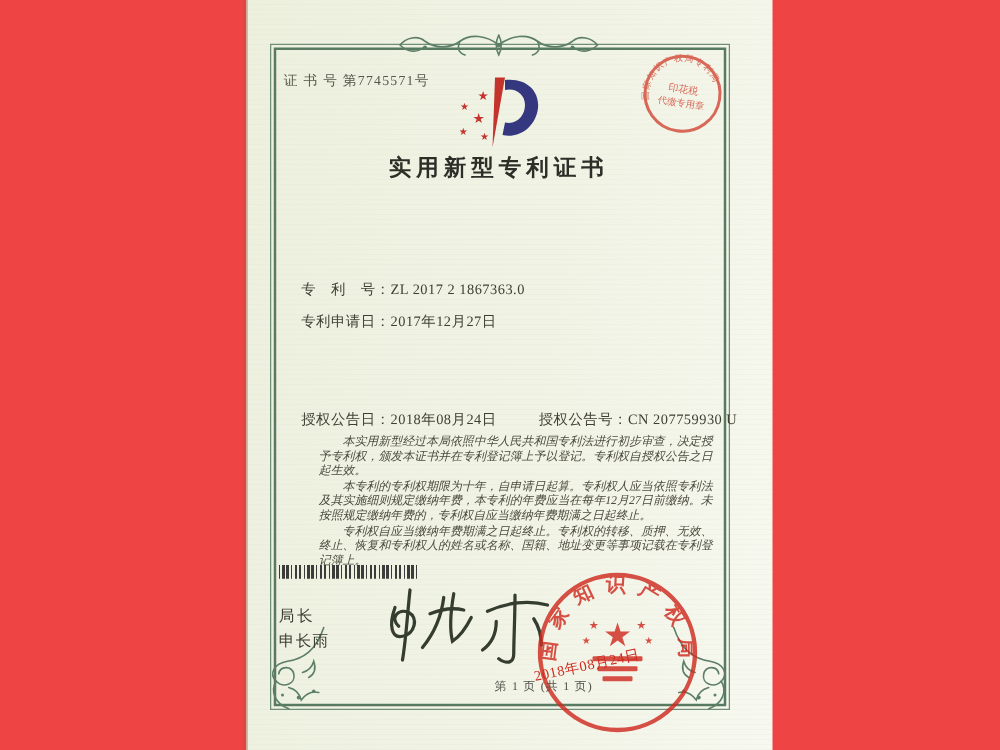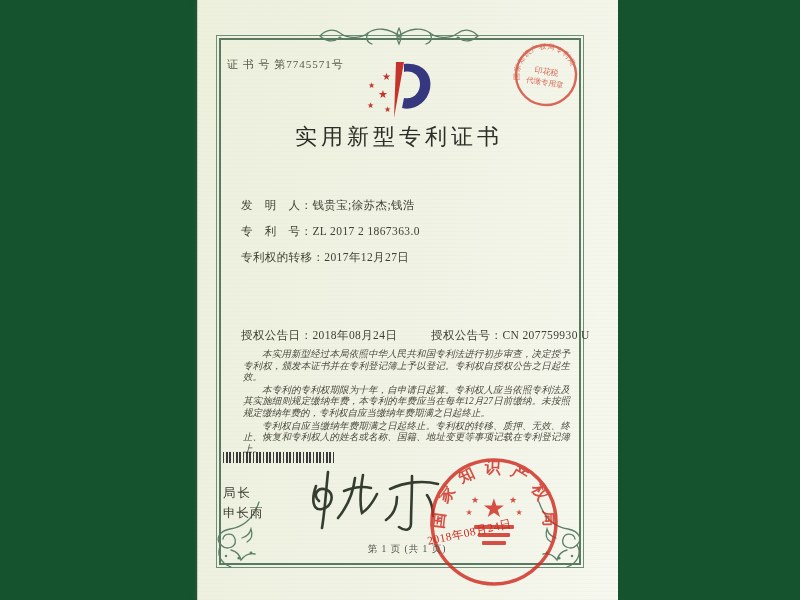--- a/index.html
+++ b/index.html
@@ -1,46 +1,46 @@
 <!DOCTYPE html>
 <html><head>
 <meta charset="utf-8">
 <style>
   html,body{margin:0;padding:0;background:#ffffff;}
-  .page{position:relative;width:800px;height:600px;background:#14532d;overflow:hidden;
+  .page{position:relative;width:800px;height:600px;background:#ef4444;overflow:hidden;
         font-family:"Liberation Serif","DejaVu Serif",serif;}
   .paper{position:absolute;left:197px;top:0;width:420px;height:600px;
          background:
            repeating-linear-gradient(0deg, rgba(140,165,130,.045) 0 1px, transparent 1px 4px),
            linear-gradient(100deg,#edf0dd 0%,#f1f3e5 55%,#f7f8ef 100%);
          border-left:1px solid #c9ccb8;
          box-shadow:-2px 0 4px rgba(90,95,80,.25);}
   .frame{position:absolute;left:18px;top:35px;width:366px;height:531px;border:1px solid #6f8d77;}
   .frame-inner{position:absolute;inset:2px;border:2px solid #577a60;}
   .cert-no{position:absolute;left:29px;top:57px;font-size:11px;letter-spacing:1px;color:#56564a;}
   .logo{position:absolute;left:162px;top:60px;width:80px;height:62px;}
   .title{position:absolute;left:18px;top:122px;width:366px;text-align:center;
-         font-size:22px;font-weight:normal;letter-spacing:4px;color:#2e2e28;}
+         font-size:18px;font-weight:bold;letter-spacing:4px;color:#2e2e28;}
   .row{position:absolute;left:43px;width:330px;font-size:11.5px;color:#3f3f33;
        letter-spacing:.4px;white-space:nowrap;}
   .row .lab{color:#3f3f33;}
   .row .val{color:#3f3f33;}
   .grant2{position:absolute;left:190px;top:0;font-family:Liberation Serif, serif;}
   .paras{position:absolute;left:41px;top:349px;width:331px;}
-  .paras p{margin:0 0 1px 4px;text-indent:2em;text-align:justify;
+  .paras p{margin:0 0 1px 16px;text-indent:2em;text-align:justify;
            font-style:italic;font-size:9.5px;line-height:11.6px;color:#4b4b3d;}
   .barcode{position:absolute;left:25px;top:452px;width:112px;height:11px;opacity:.85;
            background:repeating-linear-gradient(90deg,#1c1c1c 0 1px,transparent 1px 3px,
              #1c1c1c 3px 5px,transparent 5px 6px,#1c1c1c 6px 8px,transparent 8px 10px);}
   .director-label{position:absolute;left:25px;top:485px;font-size:12.5px;color:#3c3c30;letter-spacing:2px;text-align:center;}
   .director-name{position:absolute;left:25px;top:505px;font-size:12.5px;color:#3c3c30;letter-spacing:1px;font-family:Liberation Mono, monospace;}
   .signature{position:absolute;left:100px;top:466px;width:155px;height:72px;}
   .seal-main{position:absolute;left:229px;top:455px;width:134px;height:134px;}
   .seal-small{position:absolute;left:314px;top:41px;width:68px;height:68px;transform:rotate(9deg);}
-  .footer{position:absolute;left:4px;top:543px;width:410px;text-align:center;
+  .footer{position:absolute;left:32px;top:543px;width:410px;text-align:center;
           font-size:9.5px;color:#50504a;letter-spacing:1px;}
   .orn-top{position:absolute;left:118px;top:25px;width:166px;height:22px;}
   .orn-bl{position:absolute;left:13px;top:500px;width:52px;height:70px;}
   .orn-br{position:absolute;left:337px;top:500px;width:52px;height:70px;transform:scaleX(-1);}
   svg .green-stroke{stroke:#5d7f67;fill:none;stroke-width:1.3;stroke-linecap:round;}
   svg .green-dot{fill:#5d7f67;}
 </style>
 </head>
 <body>
 
@@ -94,28 +94,25 @@
       <polygon points="36,2 44,2 34,58" fill="#c4342c"></polygon>
       <text x="22" y="20" font-size="10" fill="#c4342c">★</text>
       <text x="8" y="28" font-size="8" fill="#c4342c">★</text>
       <text x="18" y="38" font-size="11" fill="#c4342c">★</text>
       <text x="7" y="48" font-size="8" fill="#c4342c">★</text>
       <text x="24" y="52" font-size="8" fill="#c4342c">★</text>
     </svg>
 
     <div class="title">实用新型专利证书</div>
 
-    <div class="row" style="top:198px">
-      <span class="lab">发　明　人：</span><span class="val">钱贵宝;徐苏杰;钱浩</span>
-    </div>
     <div class="row" style="top:224px">
       <span class="lab">专　利　号：</span><span class="val">ZL 2017 2 1867363.0</span>
     </div>
     <div class="row" style="top:250px">
-      <span class="lab">专利权的转移：</span><span class="val">2017年12月27日</span>
+      <span class="lab">专利申请日：</span><span class="val">2017年12月27日</span>
     </div>
     <div class="row" style="top:328px">
       <span class="lab">授权公告日：</span><span class="val">2018年08月24日</span>
       <span class="grant2">
         <span class="lab">授权公告号：</span><span class="val">CN 207759930 U</span>
       </span>
     </div>
 
     <div class="paras">
       <p>本实用新型经过本局依照中华人民共和国专利法进行初步审查，决定授予专利权，颁发本证书并在专利登记簿上予以登记。专利权自授权公告之日起生效。</p>

